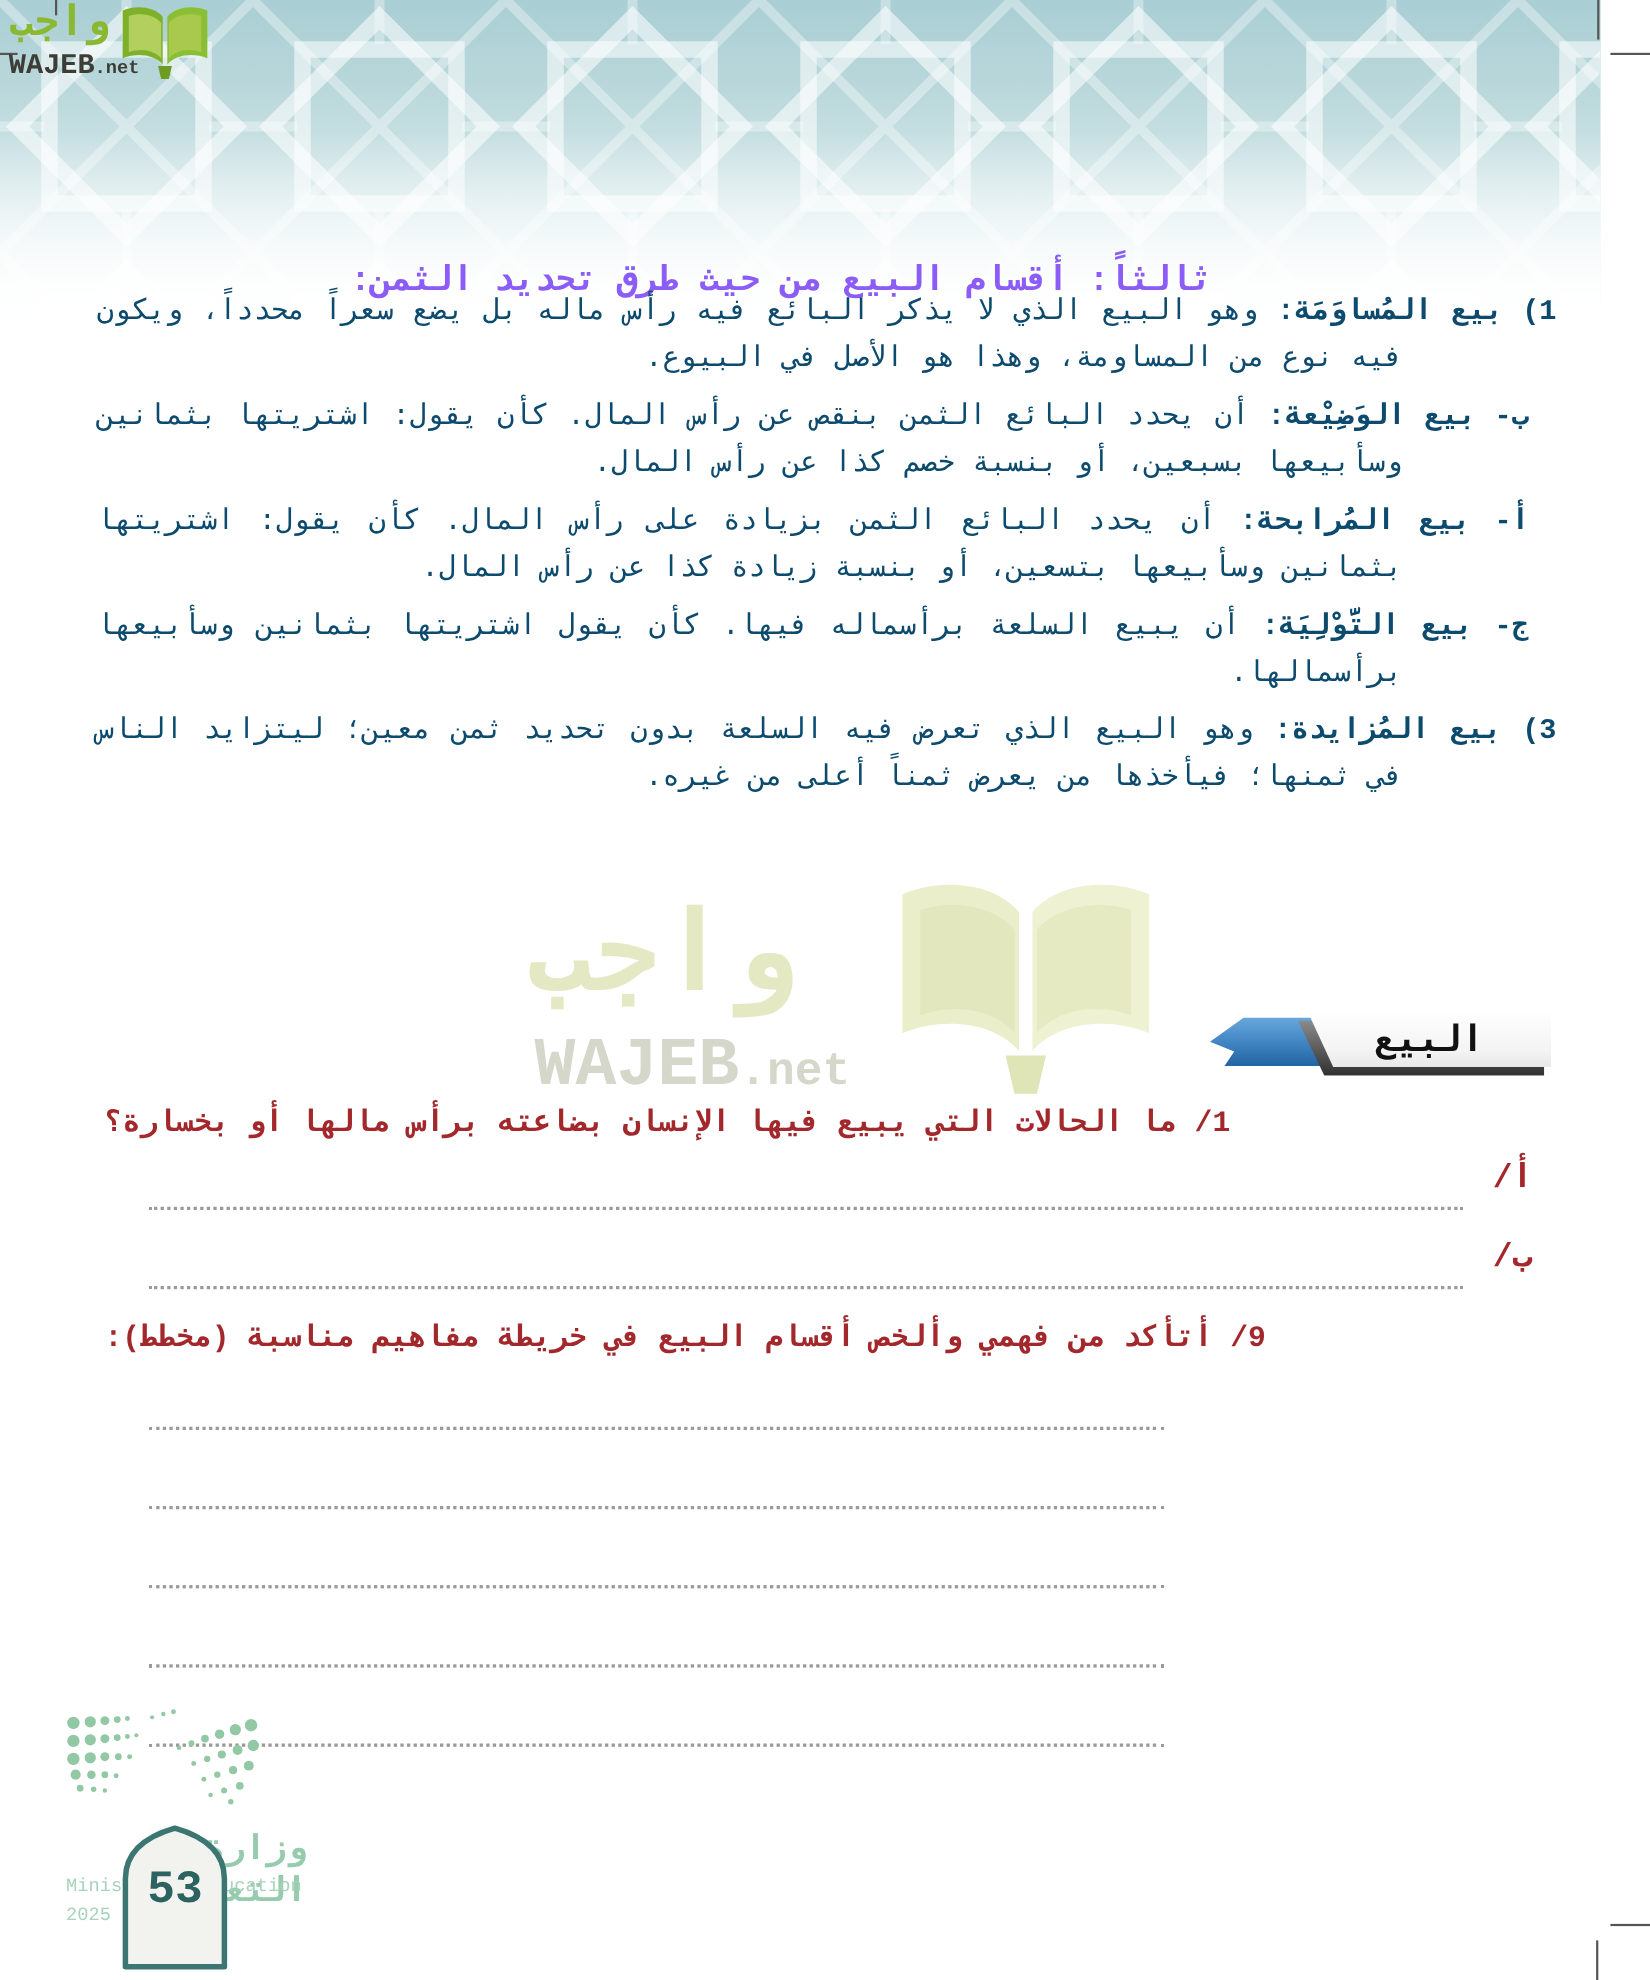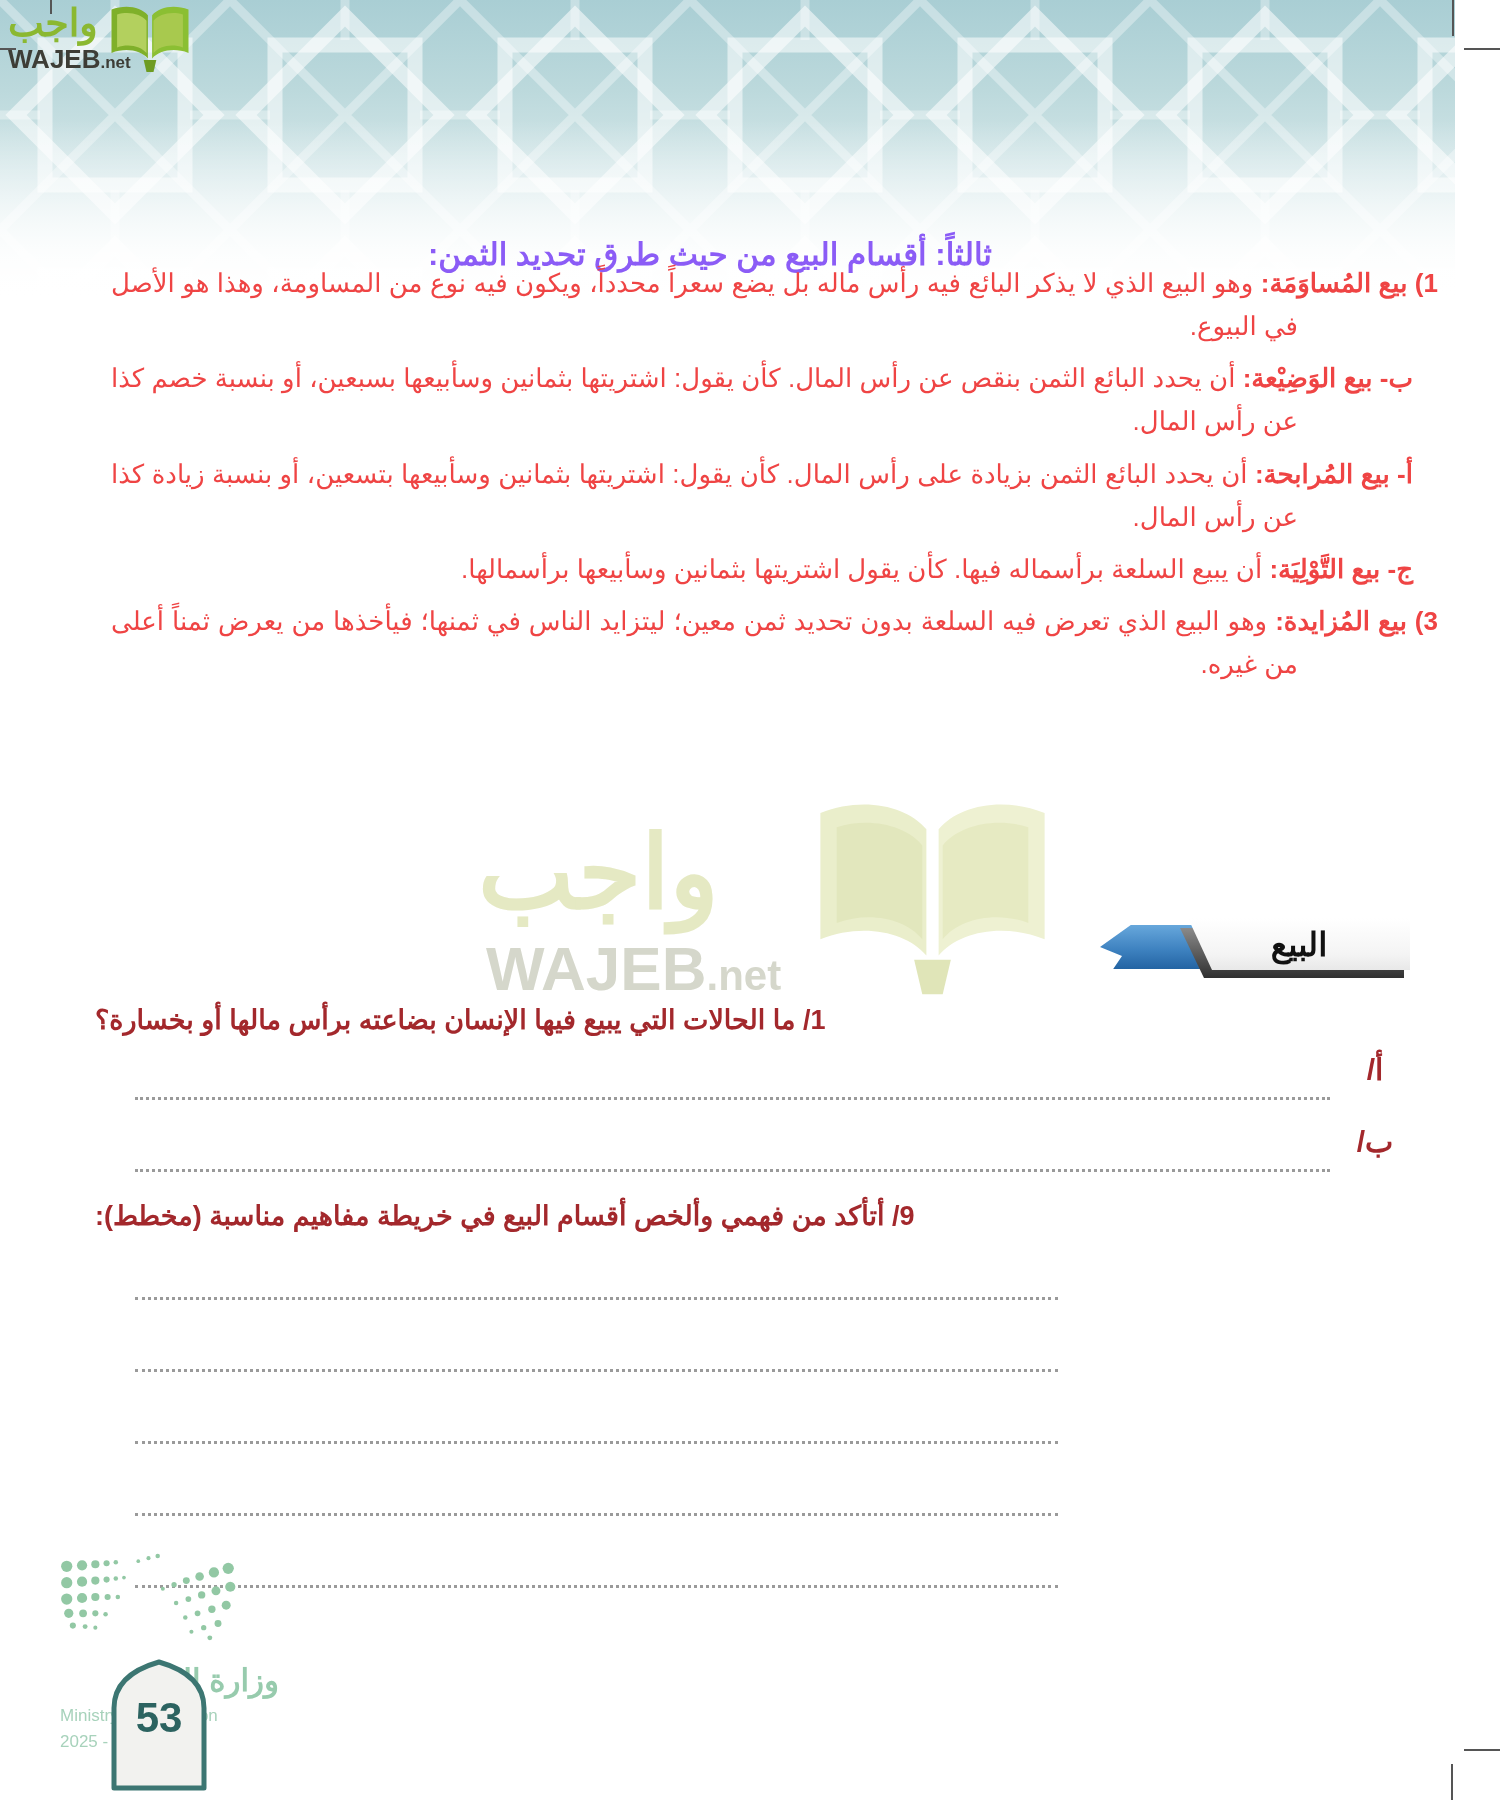--- a/index.html
+++ b/index.html
@@ -1,37 +1,37 @@
 <!DOCTYPE html>
 <html lang="ar"><head>
 <meta charset="utf-8">
 <style>
   html,body{margin:0;padding:0;background:#fff;}
   .page{position:relative;width:1500px;height:1800px;background:#ffffff;overflow:hidden;
-        font-family:Liberation Sans, sans-serif;}
+        font-family:Liberation Mono, monospace;}
   
   .header{position:absolute;left:0;top:0;width:1455px;height:300px;
           background:linear-gradient(180deg,#a9ced4 0%,#bcd9dc 30%,#d6e8ea 60%,#f2f8f8 90%,#ffffff 100%);}
   .header svg{position:absolute;left:0;top:0;}
   .header-fade{position:absolute;left:0;top:0;width:100%;height:100%;
           background:linear-gradient(180deg,rgba(255,255,255,0) 0%,rgba(255,255,255,0) 40%,rgba(255,255,255,.85) 85%,#ffffff 100%);}
   
   .crop{position:absolute;background:#555;}
   
   .brand-top{position:absolute;left:8px;top:4px;z-index:5;}
   .brand-ar{font-weight:bold;font-size:38px;color:#8bb831;line-height:1;}
   .brand-latin{font-weight:bold;font-size:26px;color:#3d3d36;line-height:1;margin-top:4px;}
   .brand-latin .suffix{font-size:17px;}
   .brand-book{position:absolute;left:96px;top:0px;}
   
   .heading{position:absolute;left:0;top:236px;width:1420px;text-align:center;direction:rtl;
            color:#8b5cf6;font-size:31px;font-weight:bold;z-index:4;}
   
-  .body-text{position:absolute;left:111px;top:262px;width:1327px;direction:rtl;text-align:justify;
-             font-size:26px;line-height:1.66;color:#ef4444;z-index:4;}
+  .body-text{position:absolute;left:88px;top:262px;width:1327px;direction:rtl;text-align:justify;
+             font-size:26px;line-height:1.66;color:#0c4a6e;z-index:4;}
   .para{margin:0 0 9px 0;padding-right:140px;text-indent:-140px;}
   .para.sub{margin-right:25px;padding-right:115px;text-indent:-115px;}
   .para b{font-weight:bold;}
   
   .wm{position:absolute;z-index:1;}
   .wm-ar{left:478px;top:822px;font-size:102px;font-weight:bold;color:#e5e9c3;line-height:1;}
   .wm-latin{left:486px;top:938px;font-size:62px;font-weight:bold;color:#d5d7cb;line-height:1;}
   .wm-latin .suffix{font-size:42px;}
   .wm-book{left:800px;top:796px;}
   

